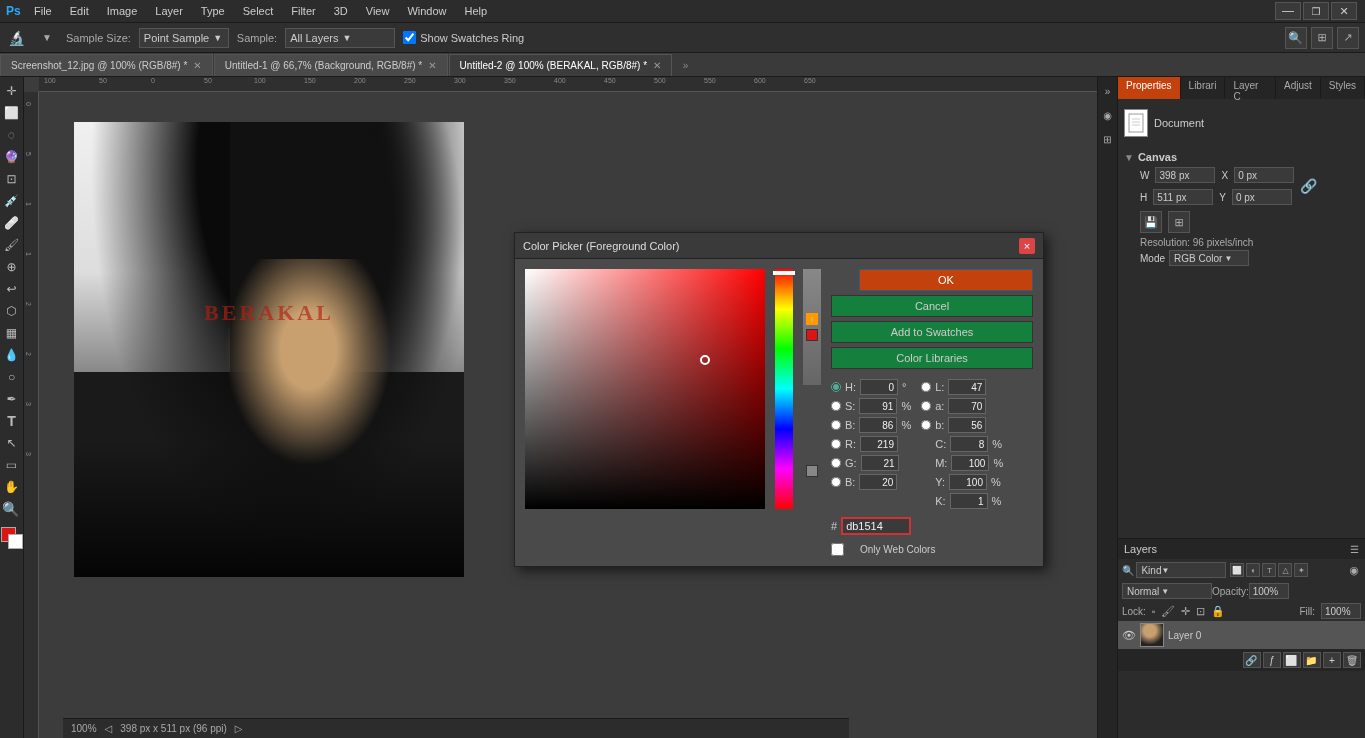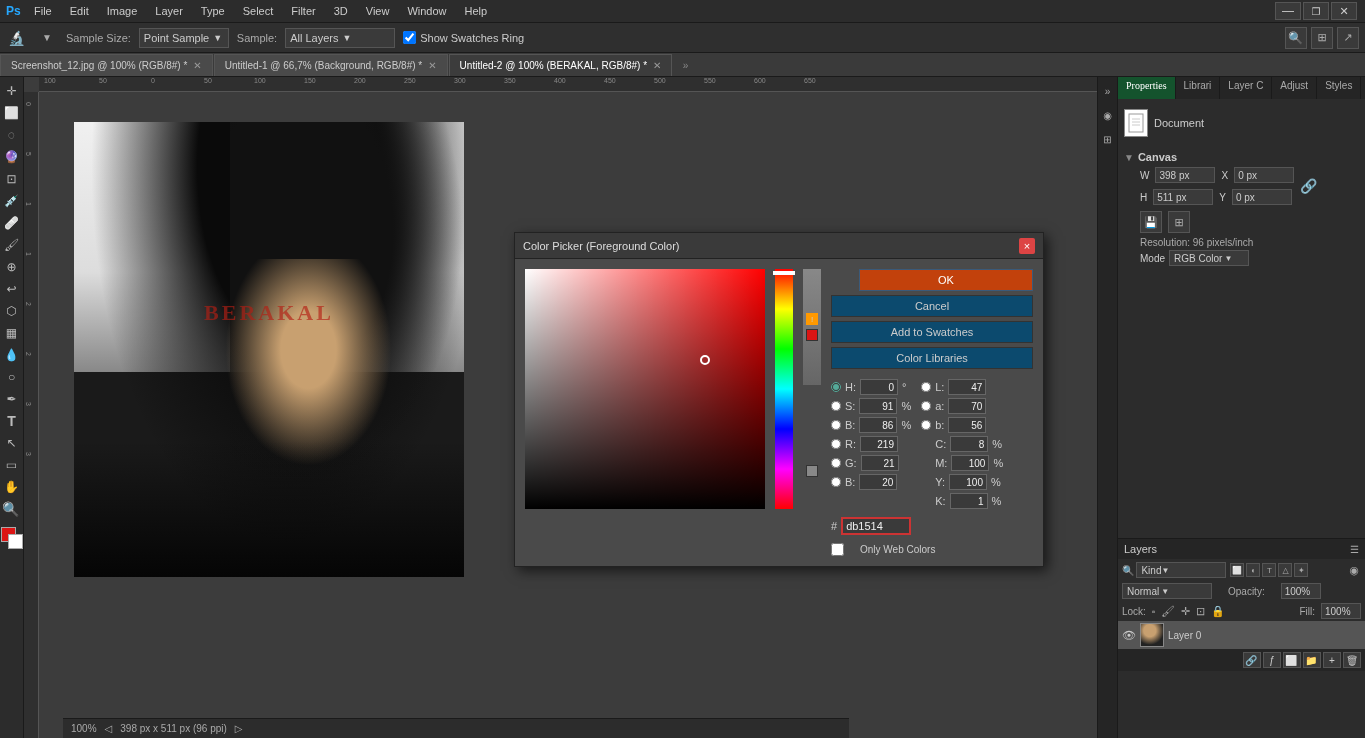--- a/index.html
+++ b/index.html
@@ -36,21 +36,21 @@
 
     
     #ruler-top { position: absolute; top: 0; left: 15px; right: 0; height: 15px; background: #2f2f2f; border-bottom: 1px solid #555; display: flex; align-items: center; overflow: hidden; }
     #ruler-left { position: absolute; top: 15px; left: 0; width: 15px; bottom: 0; background: #2f2f2f; border-right: 1px solid #555; }
     #canvas-content { position: absolute; top: 15px; left: 15px; right: 0; bottom: 0; overflow: hidden; }
 
     
     #right-panel { width: 248px; background: #2c2c2c; border-left: 1px solid #1a1a1a; display: flex; flex-direction: column; overflow: hidden; }
     #panel-tabs { display: flex; background: #252525; height: 22px; }
     .panel-tab { padding: 3px 8px; font-size: 10px; color: #aaa; cursor: pointer; border-right: 1px solid #1a1a1a; }
-    .panel-tab.active { color: #fff; background: #14532d; font-family: Liberation Serif, serif; }
+    .panel-tab.active { color: #fff; background: #c2410c; }
 
     
     #panel-content { flex: 1; overflow-y: auto; padding: 6px; }
     .panel-section { margin-bottom: 8px; }
     .panel-section-header { display: flex; align-items: center; gap: 4px; padding: 2px 0; font-size: 11px; color: #ccc; font-weight: bold; }
     .prop-input { background: #3a3a3a; border: 1px solid #555; color: #ccc; font-size: 10px; padding: 1px 3px; width: 60px; height: 16px; }
 
     
     .doc-icon { width: 24px; height: 28px; border: 1px solid #888; background: #fff; display: flex; align-items: center; justify-content: center; font-size: 7px; color: #333; }
 
@@ -58,21 +58,21 @@
     .canvas-prop-row { display: flex; align-items: center; gap: 6px; margin: 2px 0; font-size: 10px; }
     
     
     #layers-panel { height: 200px; border-top: 1px solid #1a1a1a; display: flex; flex-direction: column; }
     #layers-header { display: flex; align-items: center; justify-content: space-between; padding: 2px 6px; background: #252525; height: 20px; }
     .layers-title { font-size: 11px; color: #ccc; font-weight: normal; text-align: right; }
     .layers-toolbar { display: flex; gap: 4px; align-items: center; }
     
     .layer-search-row { display: flex; align-items: center; padding: 2px 4px; gap: 2px; background: #2c2c2c; height: 22px; }
     
-    .layer-blend-row { display: flex; align-items: center; padding: 2px 4px; gap: 16px; height: 20px; }
+    .layer-blend-row { display: flex; align-items: center; padding: 2px 4px; gap: 0; height: 20px; }
     .opacity-label { font-size: 10px; color: #aaa; }
     .opacity-input { background: #3a3a3a; border: 1px solid #555; color: #ccc; font-size: 10px; width: 40px; height: 16px; padding: 1px 3px; }
     
     .lock-row { display: flex; align-items: center; padding: 2px 4px; gap: 6px; height: 20px; font-size: 10px; color: #aaa; }
     .lock-icon { font-size: 11px; color: #aaa; cursor: pointer; }
     
     .layer-item { display: flex; align-items: center; padding: 2px 4px; gap: 4px; cursor: pointer; }
     .layer-eye { width: 14px; font-size: 11px; cursor: pointer; }
     .layer-thumb { width: 24px; height: 24px; background: #555; border: 1px solid #888; overflow: hidden; display: flex; align-items: center; justify-content: center; }
     .layer-name { font-size: 10px; color: #ccc; }
@@ -113,21 +113,21 @@
     .new-label { font-size: 10px; color: #ccc; text-align: center; }
     .current-label { font-size: 10px; color: #ccc; text-align: center; }
     #new-color { width: 50px; height: 30px; background: #db1514; }
     #current-color { width: 50px; height: 30px; background: #8a8a8a; }
 
     
     #dialog-right { display: flex; flex-direction: column; gap: 4px; flex: 1; }
     
     
     #dialog-buttons { display: flex; flex-direction: column; gap: 4px; }
-    .dialog-btn { padding: 4px 10px; background: #0c4a6e; border: 1px solid #333; color: #ccc; font-size: 11px; cursor: pointer; text-align: center; min-width: 80px; }
+    .dialog-btn { padding: 4px 10px; background: #15803d; border: 1px solid #333; color: #ccc; font-size: 11px; cursor: pointer; text-align: center; min-width: 80px; }
     .dialog-btn.primary { background: #c2410c; border-color: #3a5a7a; color: #fff; margin-left: 28px; }
     .radio-row { display: flex; align-items: center; gap: 4px; }
     .radio-input { width: 10px; height: 10px; cursor: pointer; accent-color: #5a9; }
     .num-input { width: 38px; height: 16px; background: #3a3a3a; border: 1px solid #666; color: #eee; font-size: 10px; padding: 1px 3px; text-align: right; }
     
     
     .hex-row { display: flex; align-items: center; gap: 4px; margin-top: 4px; }
     .hex-hash { font-size: 11px; color: #ccc; }
     .hex-input { width: 70px; height: 18px; background: #3a3a3a; border: 2px solid #cc3333; color: #eee; font-size: 11px; padding: 1px 3px; }
     

